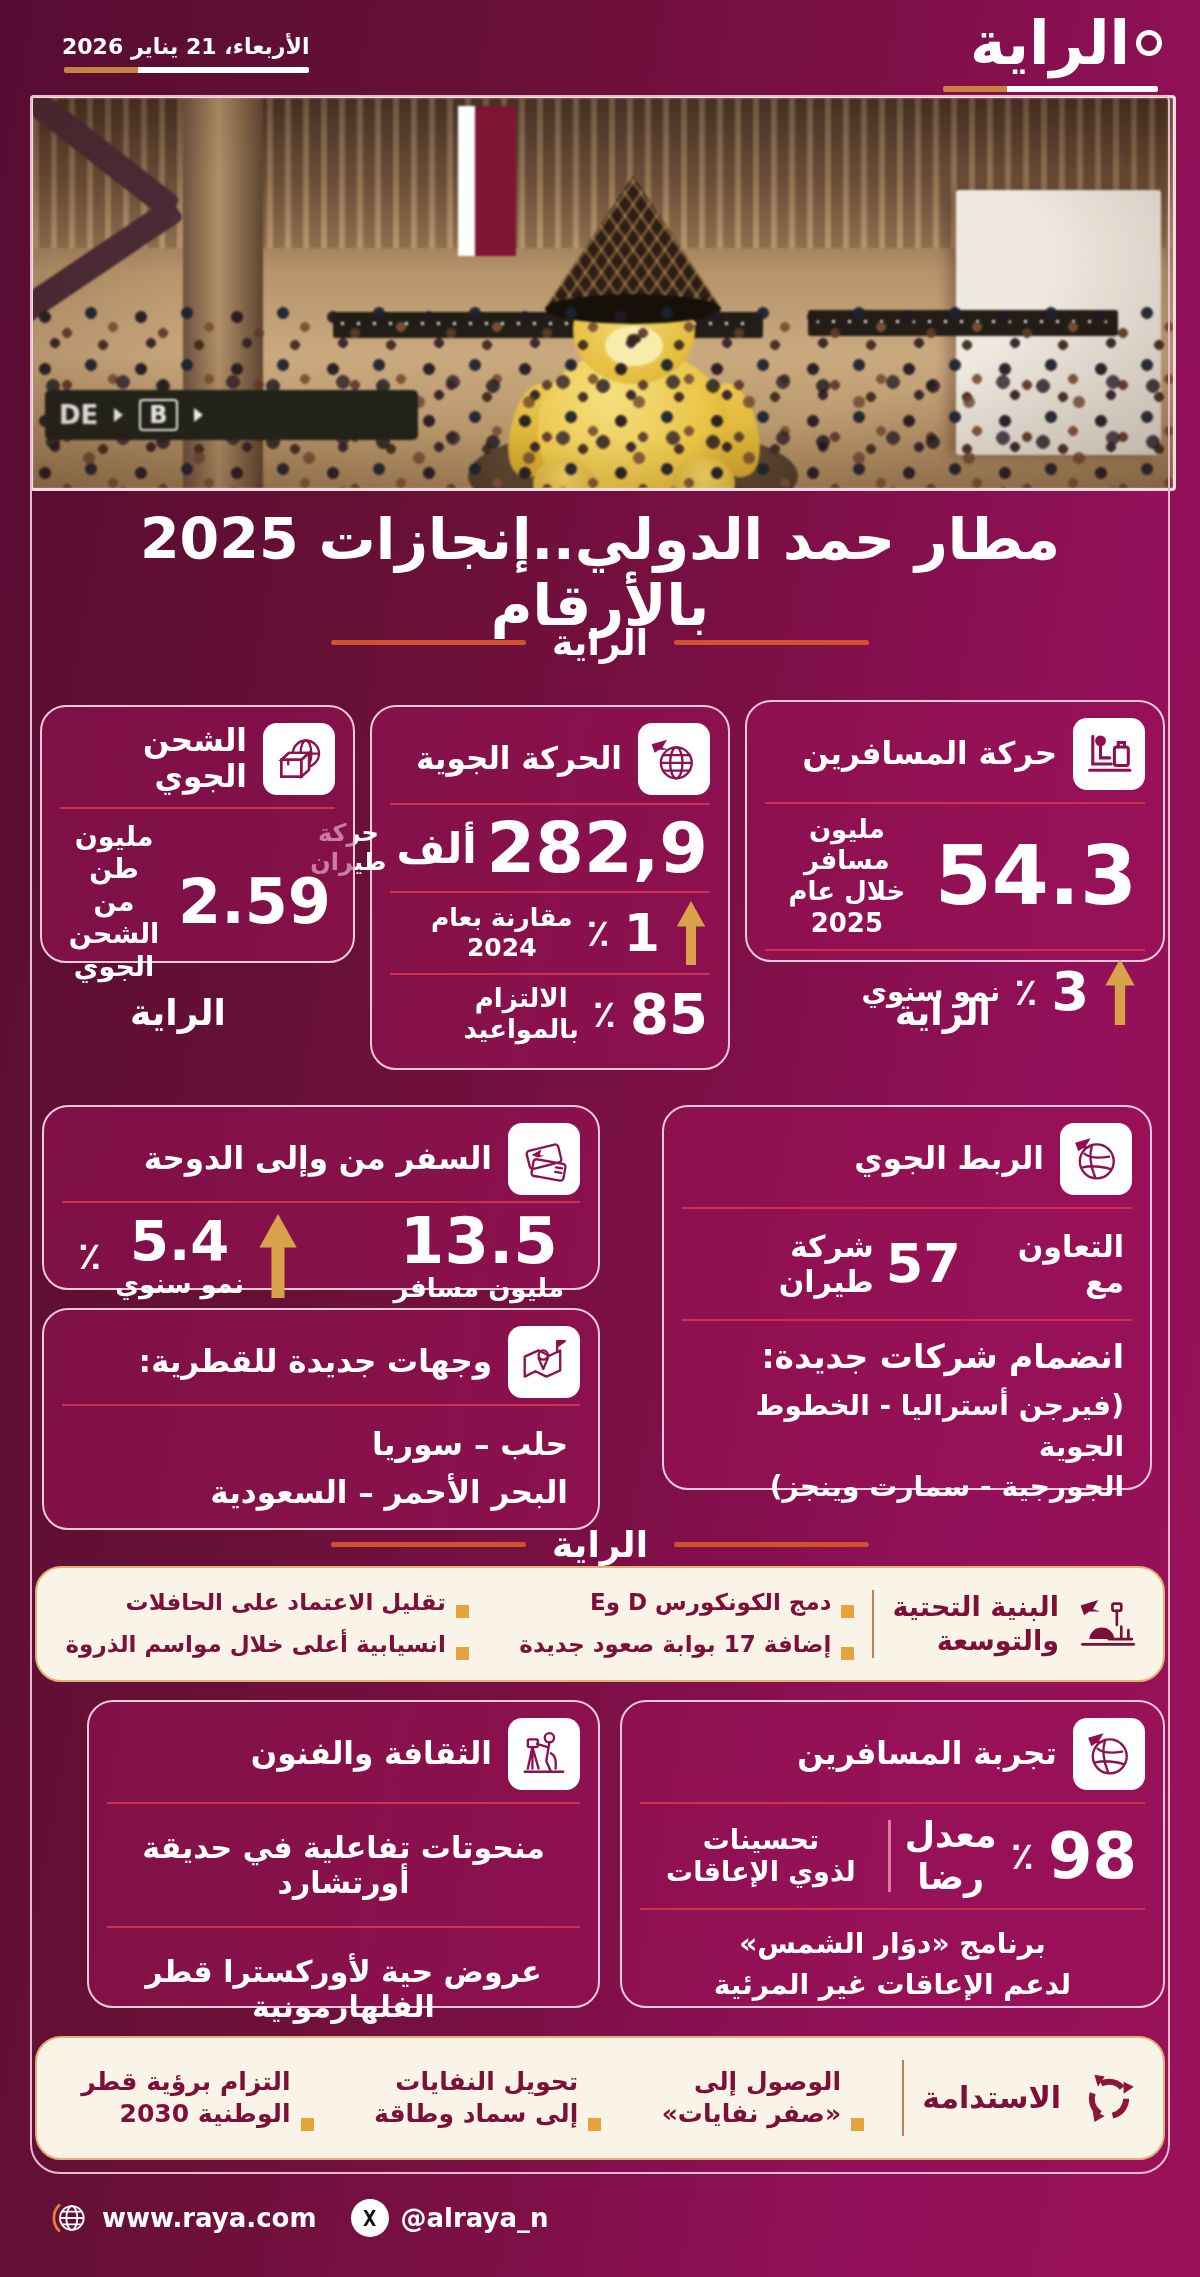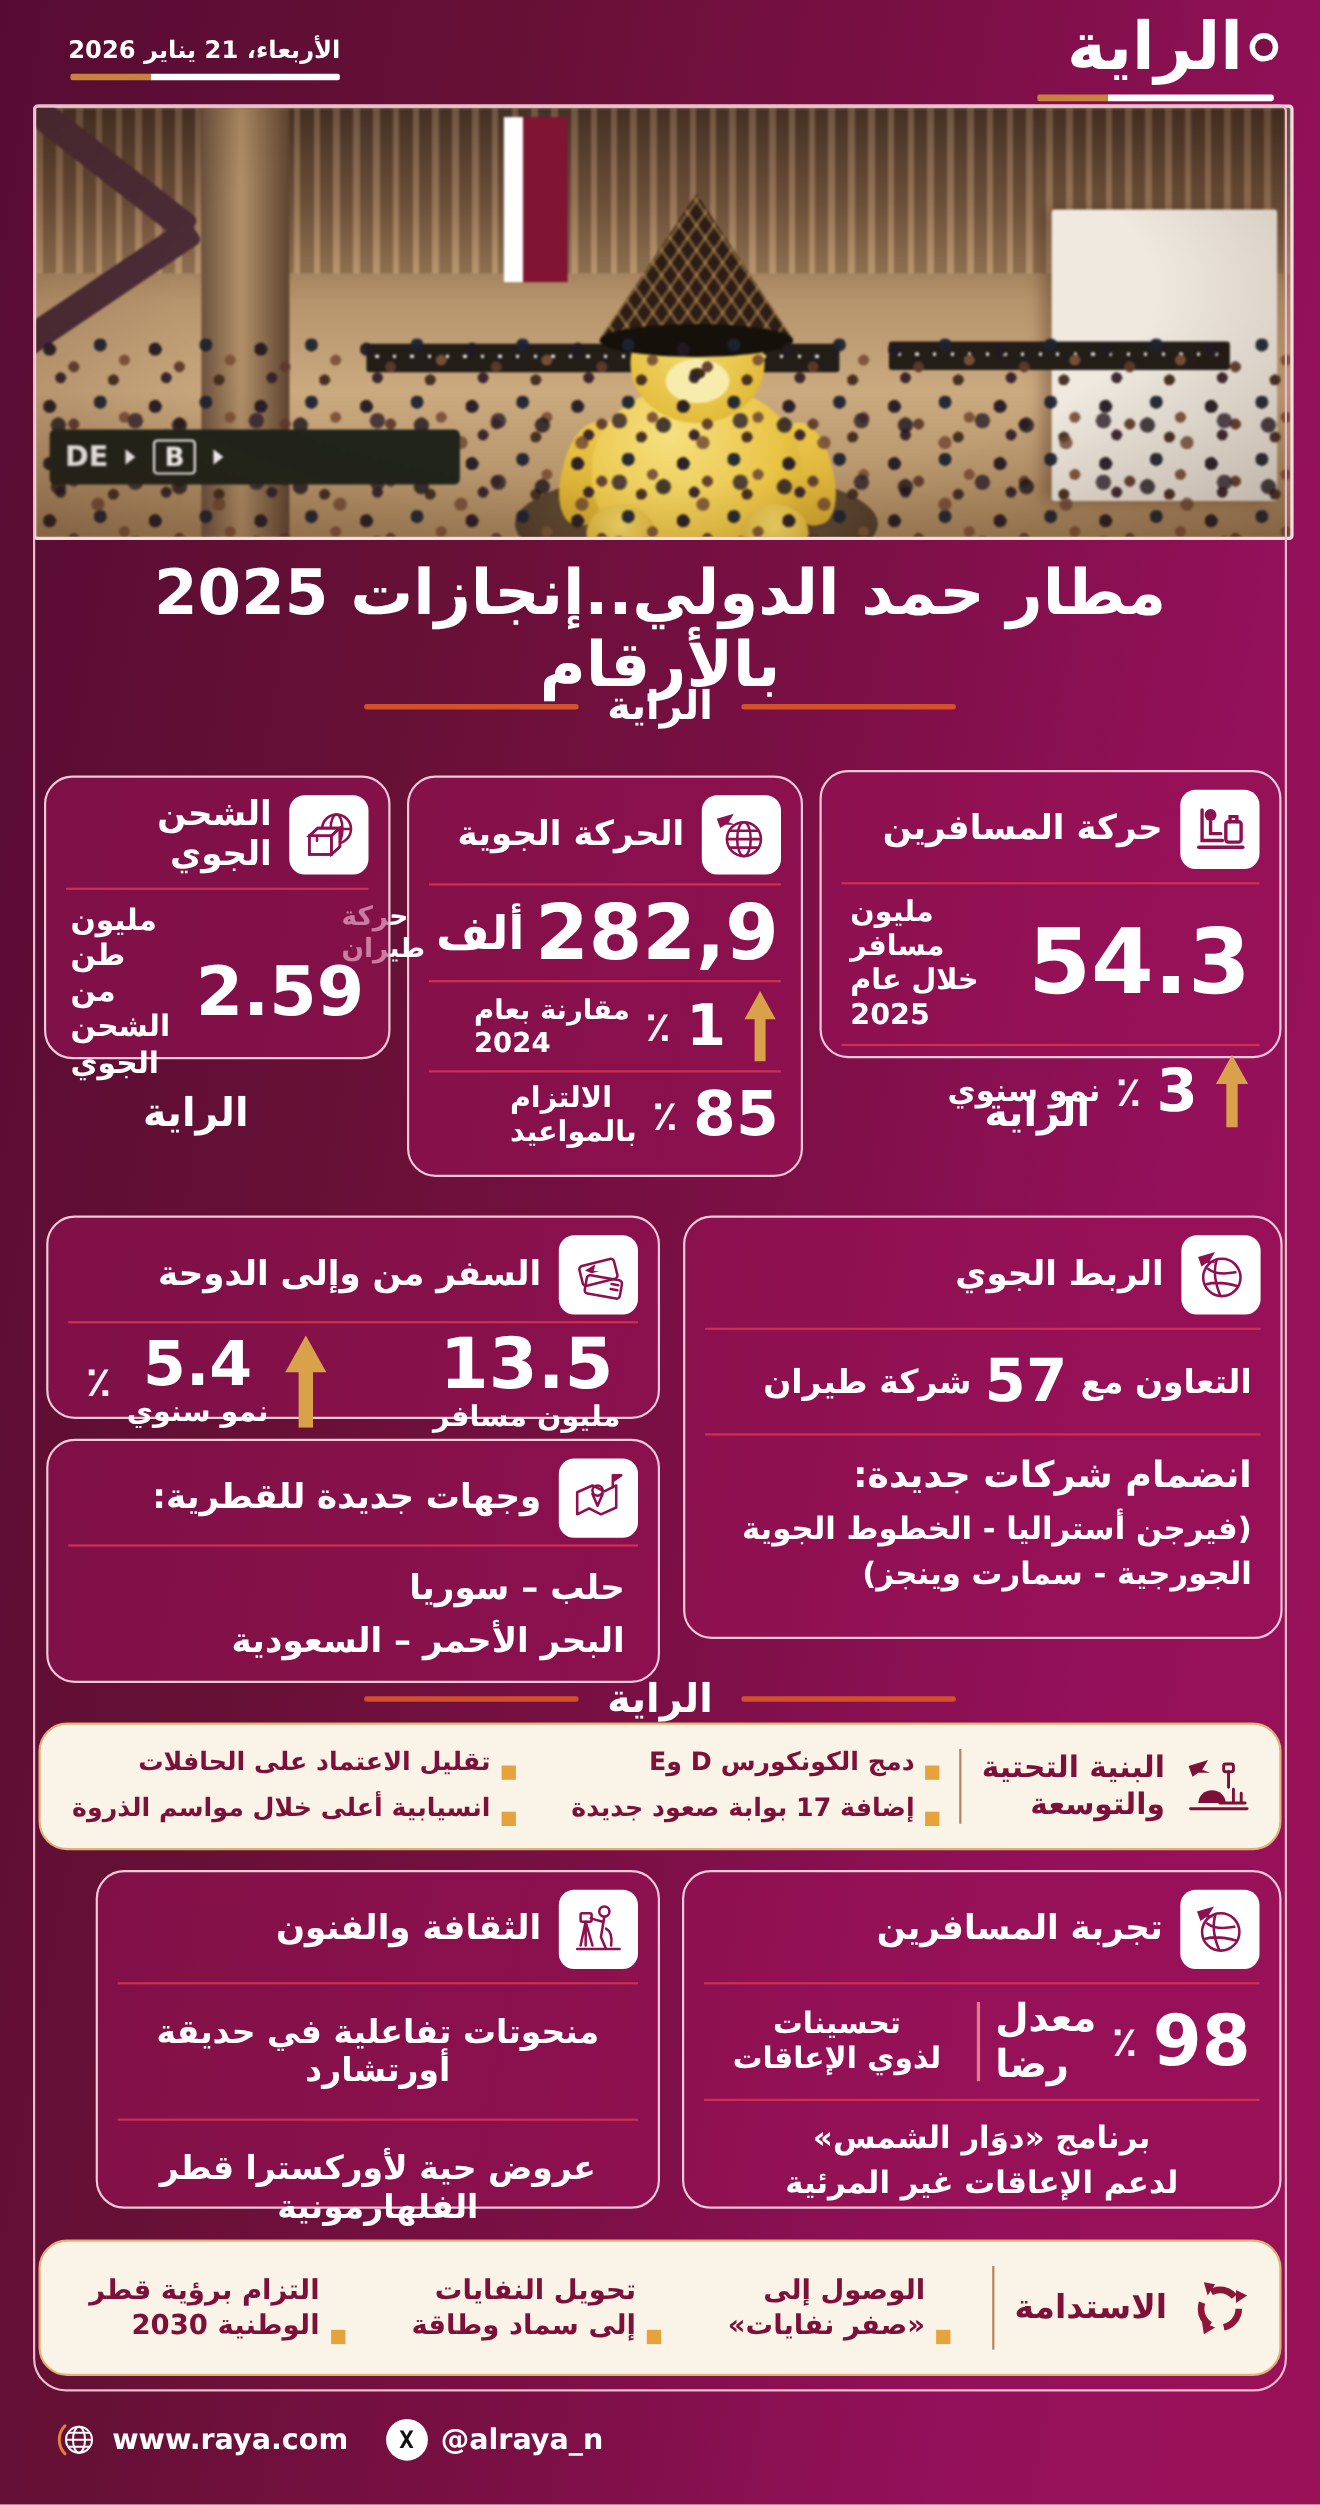--- a/index.html
+++ b/index.html
@@ -81,21 +81,21 @@
   .divider .brand{font-size:36px;font-weight:bold;color:#fff;}
   .wm{position:absolute;font-size:36px;font-weight:bold;color:#fff;z-index:6;}
   
   .card{position:absolute;background:rgba(154,18,88,.55);border:2px solid #eec9d8;border-radius:26px;z-index:6;box-sizing:border-box;}
   .card-head{display:flex;align-items:center;gap:16px;padding:16px 18px 12px;}
   .iconbox{width:72px;height:72px;background:#fff;border-radius:14px;flex:0 0 auto;display:flex;align-items:center;justify-content:center;}
   .ctitle{font-size:31px;font-weight:bold;color:#fff;line-height:1.15;}
   .hr{height:2px;background:#cf3050;margin:0 18px;}
   .statrow{display:flex;align-items:center;gap:14px;padding:10px 26px;}
   .bignum{font-weight:bold;direction:ltr;line-height:1;}
-  .lblcol{display:flex;flex-direction:column;font-weight:bold;line-height:1.2;font-size:26px;text-align:left;}
+  .lblcol{display:flex;flex-direction:column;font-weight:bold;line-height:1.2;font-size:26px;text-align:center;}
   .pct{font-weight:bold;font-size:38px;opacity:.95;}
   .goldarrow{flex:0 0 auto;}
   .vline{width:3px;background:#e07b93;align-self:stretch;margin:6px 0;}
   
   .banner{position:absolute;left:35px;width:1130px;background:#faf4e8;border:2px solid #e0b273;border-radius:26px;z-index:6;
           display:flex;align-items:center;gap:18px;padding:14px 24px;box-sizing:border-box;color:#7d1038;}
   .btitle{font-size:27px;font-weight:bold;line-height:1.25;white-space:nowrap;}
   .bvline{width:2px;background:#b9825a;align-self:stretch;margin:8px 0;}
   .bitem{display:flex;align-items:flex-end;gap:10px;font-size:23px;font-weight:bold;line-height:1.3;}
   .bullet{width:13px;height:13px;background:#e6a33c;flex:0 0 auto;margin-top:7px;}
@@ -270,21 +270,21 @@
         <span>مليون طن</span>
         <span>من الشحن</span>
         <span>الجوي</span>
       </div>
     </div>
   </div>
 
   <div class="wm" style="left:130px;top:992px;">الراية</div>
   <div class="wm" style="left:895px;top:992px;">الراية</div>
 
-  <div class="card" style="right:34px;top:1105px;width:545px;height:385px;">
+  <div class="card" style="right:48px;top:1105px;width:490px;height:385px;">
     <div class="card-head">
       <div class="iconbox">
         <svg width="54" height="54" viewBox="0 0 70 70" fill="none" stroke="#8e1050" stroke-width="3" stroke-linecap="round">
           <circle cx="36" cy="38" r="22"></circle>
           <path d="M20 28 q10 8 32 4 M18 46 q14 -4 36 2 M30 17 q-6 18 4 42"></path>
           <path d="M8 14 L28 8 L22 18 L30 21 L18 21 L12 25 Z" fill="#8e1050" stroke="none"></path>
         </svg>
       </div>
       <div class="ctitle">الربط الجوي</div>
     </div>

